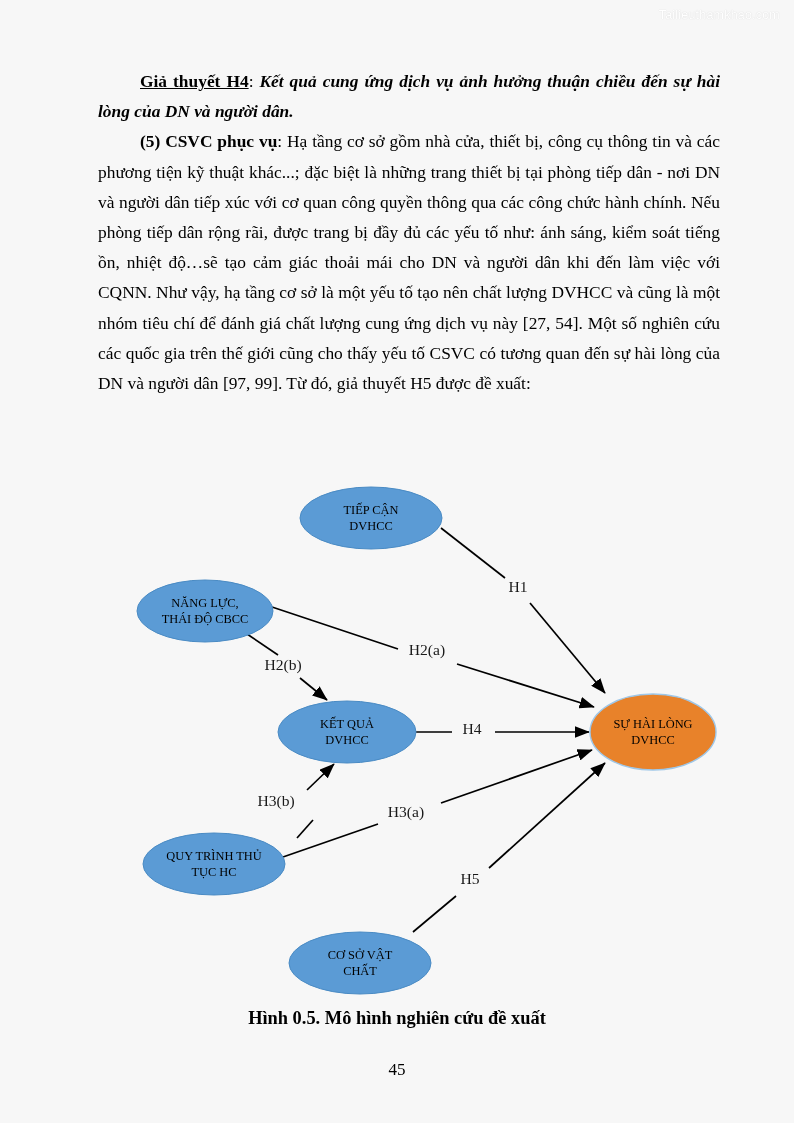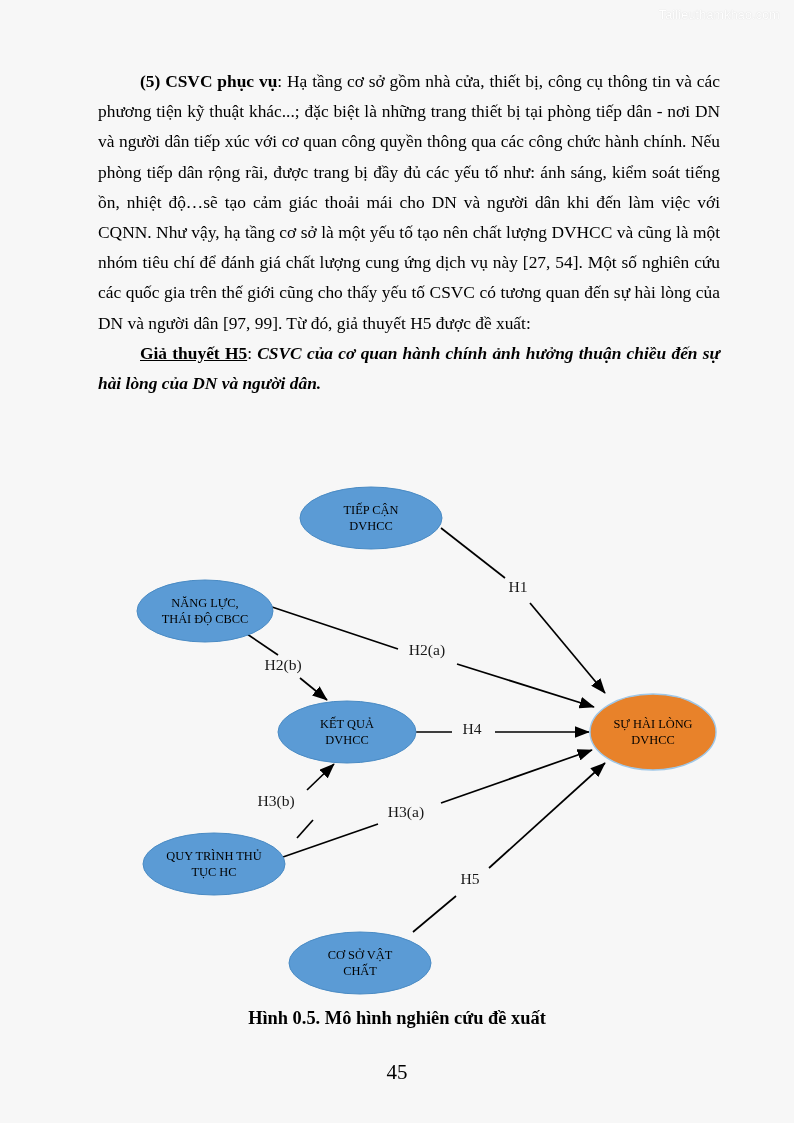--- a/index.html
+++ b/index.html
@@ -90,36 +90,36 @@
     text-align: center;
     font-size: 18.4px;
     font-weight: bold;
   }
   .pagenum {
     position: absolute;
     left: 0;
     top: 1060px;
     width: 794px;
     text-align: center;
-    font-size: 21px;
+    font-size: 17px;
   }
 </style>
 </head>
 <body>
 
 <div class="page">
 
   <div class="watermark">Tailieuthamkhao.com</div>
 
   <div class="content">
 
+    <p class="body"><span class="hyp-label">Giả thuyết H4</span><span>: </span><span class="ital">Kết quả cung ứng dịch vụ ảnh hưởng thuận chiều đến sự hài lòng của DN và người dân.</span></p>
 
     <p class="body"><span class="sec-label">(5) CSVC phục vụ</span><span>: </span><span>Hạ tầng cơ sở gồm nhà cửa, thiết bị, công cụ thông tin và các phương tiện kỹ thuật khác...; đặc biệt là những trang thiết bị tại phòng tiếp dân - nơi DN và người dân tiếp xúc với cơ quan công quyền thông qua các công chức hành chính. Nếu phòng tiếp dân rộng rãi, được trang bị đầy đủ các yếu tố như: ánh sáng, kiểm soát tiếng ồn, nhiệt độ…sẽ tạo cảm giác thoải mái cho DN và người dân khi đến làm việc với CQNN. Như vậy, hạ tầng cơ sở là một yếu tố tạo nên chất lượng DVHCC và cũng là một nhóm tiêu chí để đánh giá chất lượng cung ứng dịch vụ này [27, 54]. Một số nghiên cứu các quốc gia trên thế giới cũng cho thấy yếu tố CSVC có tương quan đến sự hài lòng của DN và người dân [97, 99]. Từ đó, giả thuyết H5 được đề xuất:</span></p>
 
-    <p class="body"><span class="hyp-label">Giả thuyết H5</span><span>: </span><span class="ital">CSVC của cơ quan hành chính ảnh hưởng thuận chiều đến sự hài lòng của DN và người dân.</span></p>
 
   </div>
 
   <div class="diagram">
     <svg width="794" height="540" viewBox="0 470 794 540" xmlns="http://www.w3.org/2000/svg">
       <defs>
         <marker id="arrowhead" markerWidth="9" markerHeight="7" refX="8.5" refY="3.5" orient="auto" markerUnits="strokeWidth">
           <polygon points="0 0, 9 3.5, 0 7" fill="#000"></polygon>
         </marker>
       </defs>

